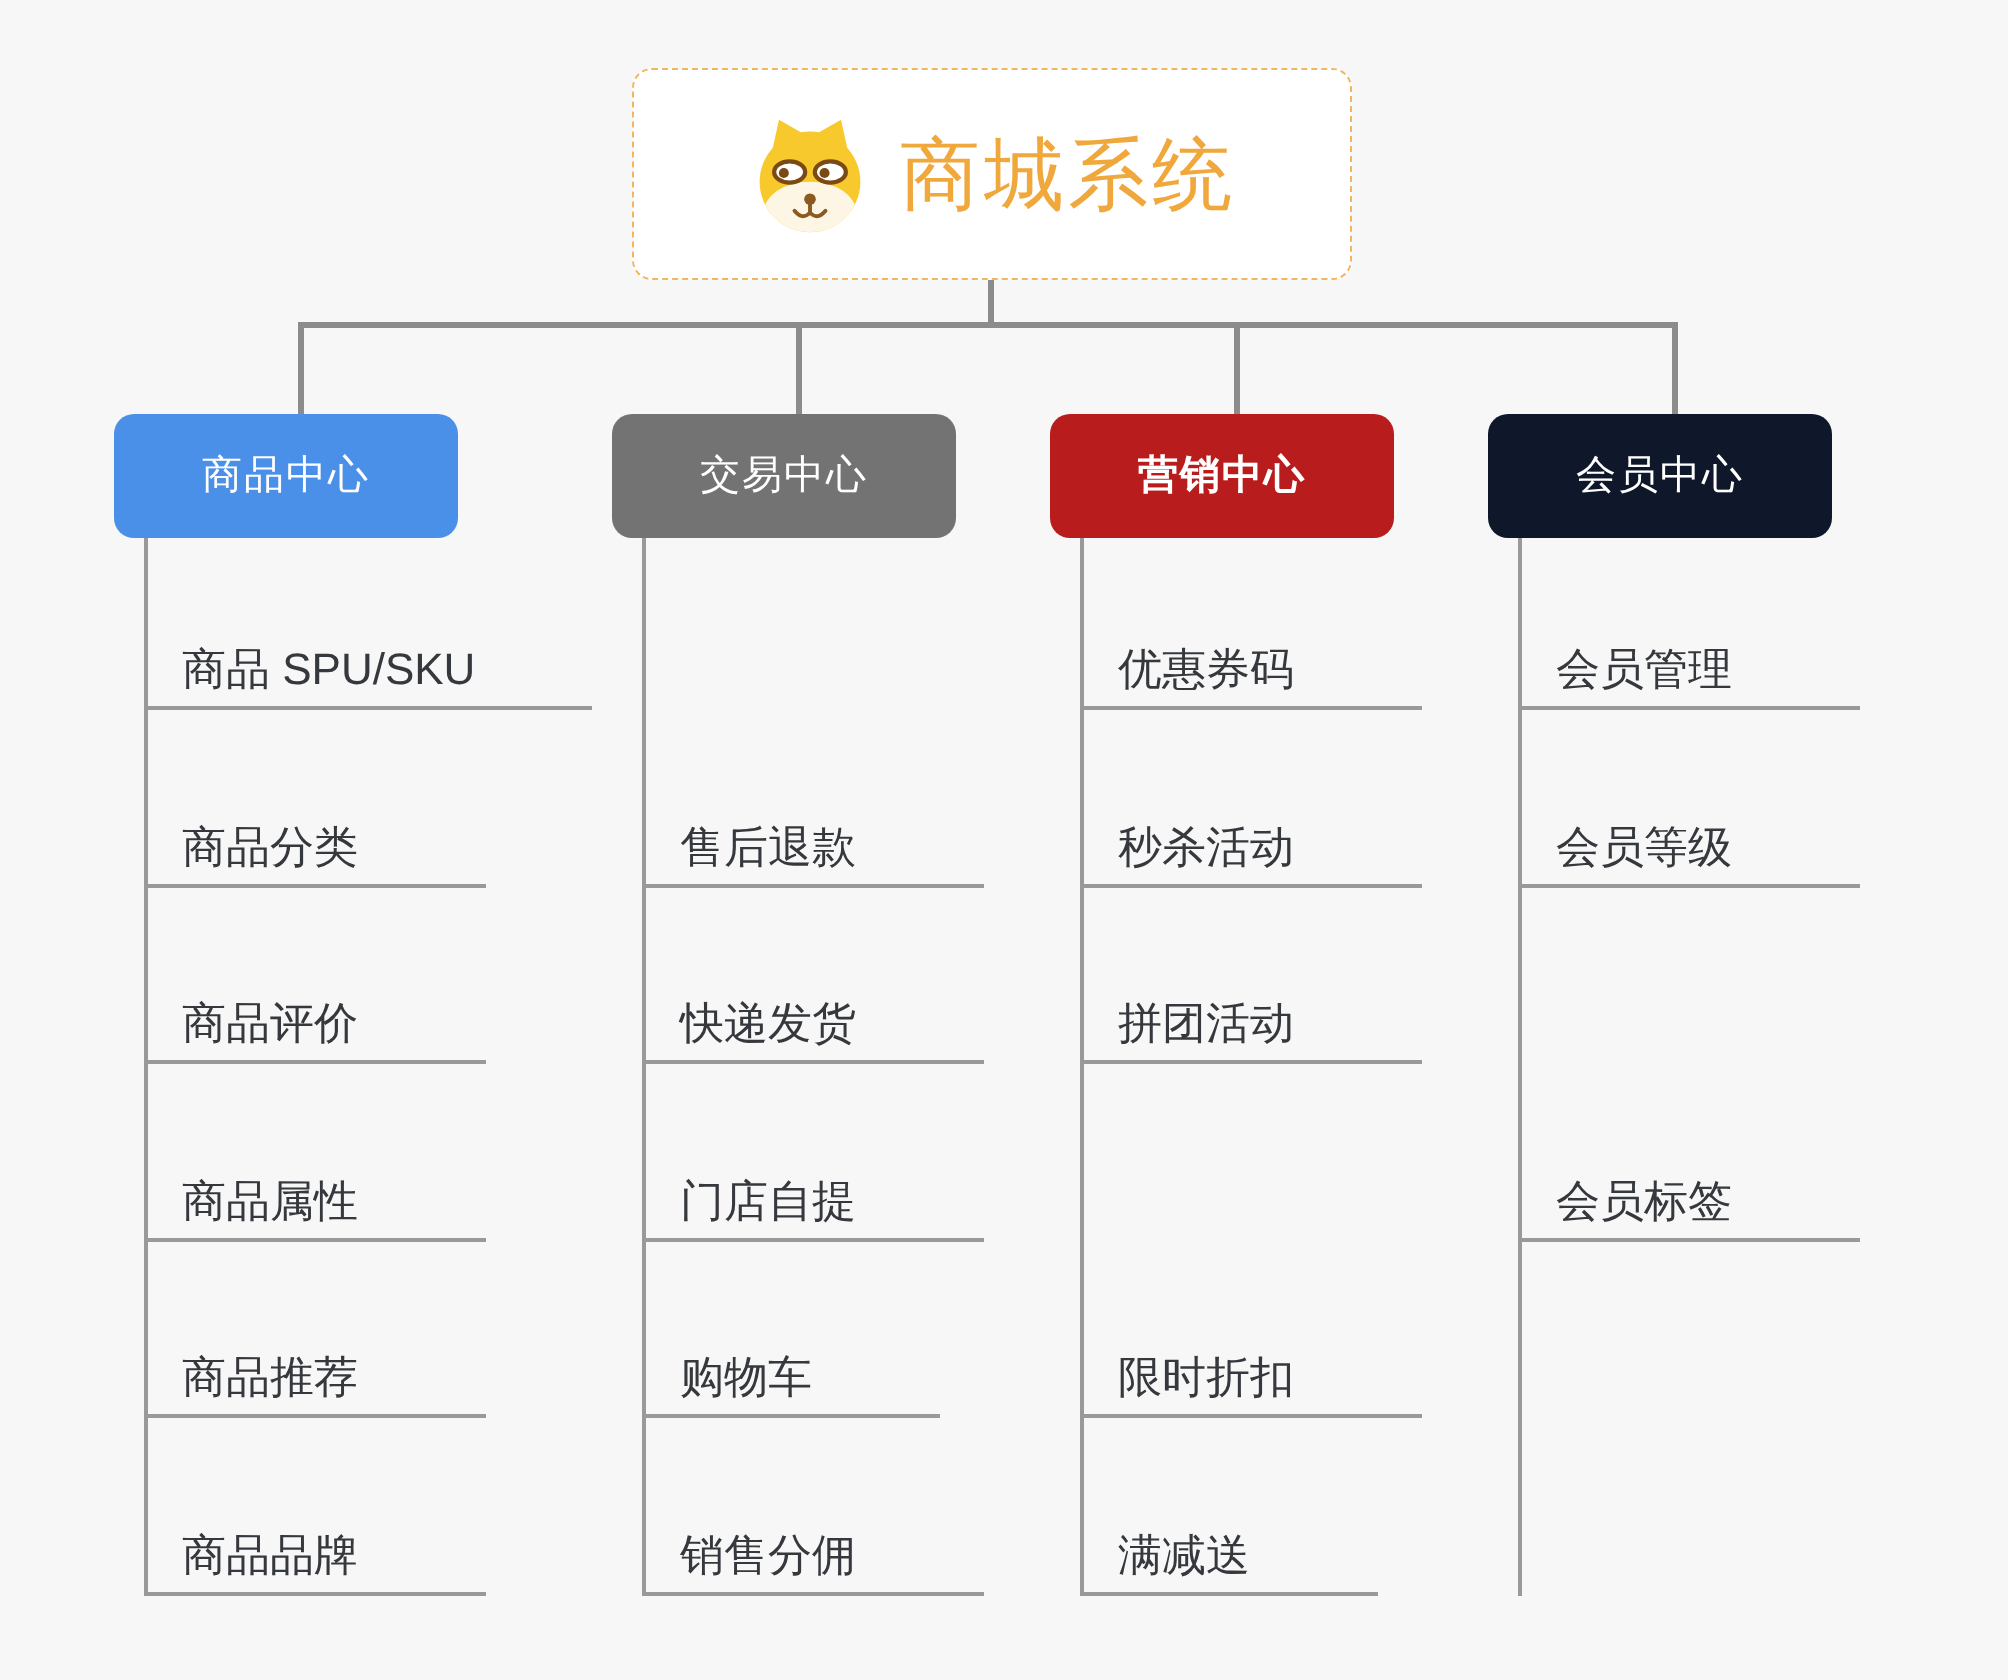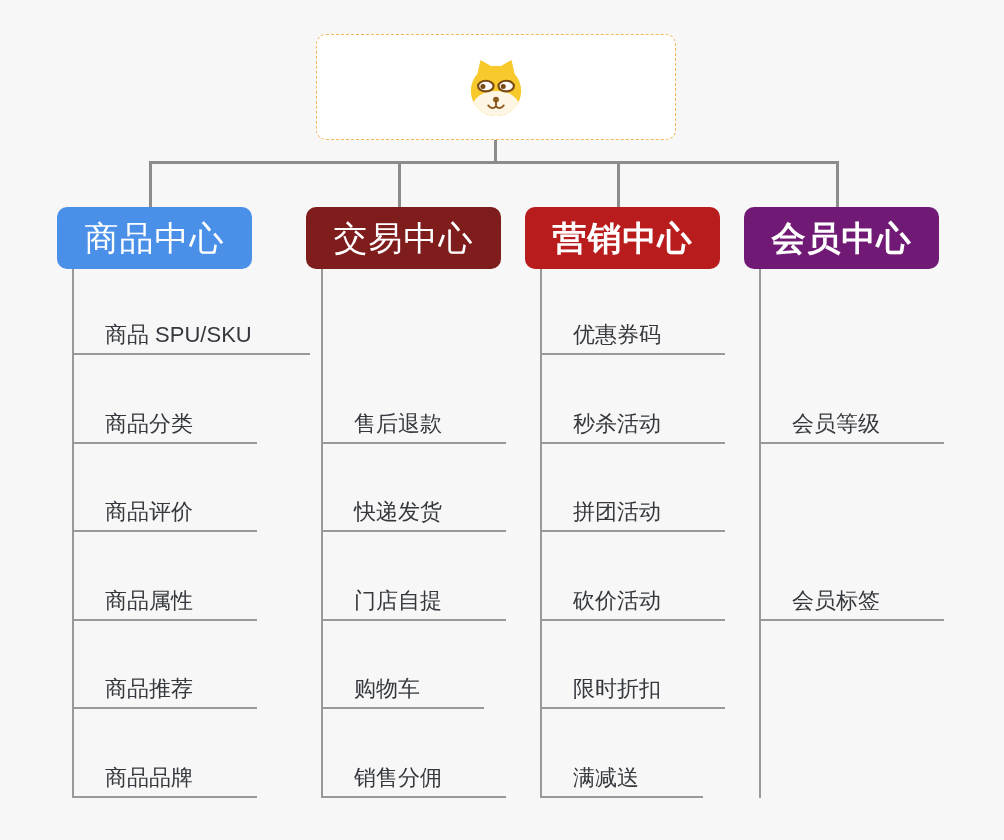--- a/index.html
+++ b/index.html
@@ -32,47 +32,47 @@
   .root-icon{width:62px;height:62px;display:block;}
   
   .line{position:absolute;background:#8c8c8c;}
   .stub{left:494px;top:140px;width:3px;height:23px;}
   .hbar{left:149px;top:161px;width:690px;height:3px;}
   .drop{top:161px;width:3px;height:46px;}
   .drop-1{left:149px;} .drop-2{left:398px;} .drop-3{left:617px;} .drop-4{left:836px;}
   
   .branch-header{
     position:absolute;top:207px;
-    width:195px;height:62px;
+    width:172px;height:62px;
     border-radius:10px;
     color:#ffffff;
-    font-size:34px;
+    font-size:20px;
     line-height:62px;
     text-align:center;
     letter-spacing:1px;
     cursor:default;
   }
   .bh-1{left:57px;}  .bh-2{left:306px;} .bh-3{left:525px;} .bh-4{left:744px;}
   .c-blue{background:#4b90e8;}
-  .c-red{background:#7f1d1d;}
+  .c-red{background:#737373;}
   .c-orange{background:#b91c1c;font-weight:bold;}
-  .c-green{background:#701a75;font-weight:bold;}
+  .c-green{background:#0f172a;}
   
   .column{position:absolute;top:269px;width:230px;height:531px;}
   .col-1{left:72px;} .col-2{left:321px;} .col-3{left:540px;} .col-4{left:759px;}
   .trunk{
     position:absolute;left:0;top:0;
     width:2px;height:529px;
     background:#999999;
   }
   .leaf{
     position:absolute;left:0;
     height:40px;
     width:152px;
-    padding-left:33px;
+    padding-left:19px;
     box-sizing:content-box;
     border-bottom:2px solid #999999;
     font-size:22px;
     line-height:44px;
     color:#35383d;
     white-space:nowrap;
   }
   .leaf.w-sku{width:205px;}
   .leaf.w-3{width:130px;}
   .r1{top:44px;} .r2{top:133px;} .r3{top:221px;} .r4{top:310px;} .r5{top:398px;} .r6{top:487px;}
@@ -93,20 +93,21 @@
       <path d="M52 22 L48 4 L34 12 Z" fill="#f8c92c"></path>
       <circle cx="32" cy="36" r="26" fill="#f8c92c"></circle>
       <ellipse cx="32" cy="52" rx="24" ry="16" fill="#fdf6e4" clip-path="url(#headClip)"></ellipse>
       <ellipse cx="21.5" cy="31" rx="8" ry="5.5" fill="#ffffff" stroke="#7a4a12" stroke-width="2.2"></ellipse>
       <ellipse cx="42.5" cy="31" rx="8" ry="5.5" fill="#ffffff" stroke="#7a4a12" stroke-width="2.2"></ellipse>
       <circle cx="18.5" cy="31.5" r="2.6" fill="#7a4a12"></circle>
       <circle cx="39.5" cy="31.5" r="2.6" fill="#7a4a12"></circle>
       <circle cx="32" cy="45" r="3" fill="#8a5a20"></circle>
       <path d="M32 47 L32 52 M24 51 Q28 56 32 52 Q36 56 40 51" fill="none" stroke="#8a5a20" stroke-width="2" stroke-linecap="round"></path>
     </svg>
+    <span class="root-title">商城系统</span>
   </div>
 
   <div class="line stub"></div>
   <div class="line hbar"></div>
   <div class="line drop drop-1"></div>
   <div class="line drop drop-2"></div>
   <div class="line drop drop-3"></div>
   <div class="line drop drop-4"></div>
 
   <div class="branch-header bh-1 c-blue">商品中心</div>
@@ -131,24 +132,24 @@
     <div class="leaf r4">门店自提</div>
     <div class="leaf r5 w-3">购物车</div>
     <div class="leaf r6">销售分佣</div>
   </div>
 
   <div class="column col-3">
     <div class="trunk"></div>
     <div class="leaf r1">优惠券码</div>
     <div class="leaf r2">秒杀活动</div>
     <div class="leaf r3">拼团活动</div>
-    <div class="leaf r4">砍价活动</div>
     <div class="leaf r5">限时折扣</div>
     <div class="leaf r6 w-3">满减送</div>
   </div>
 
   <div class="column col-4">
     <div class="trunk"></div>
+    <div class="leaf r1">会员管理</div>
     <div class="leaf r2">会员等级</div>
     <div class="leaf r4">会员标签</div>
   </div>
 
 </div>
 
 </body></html>

